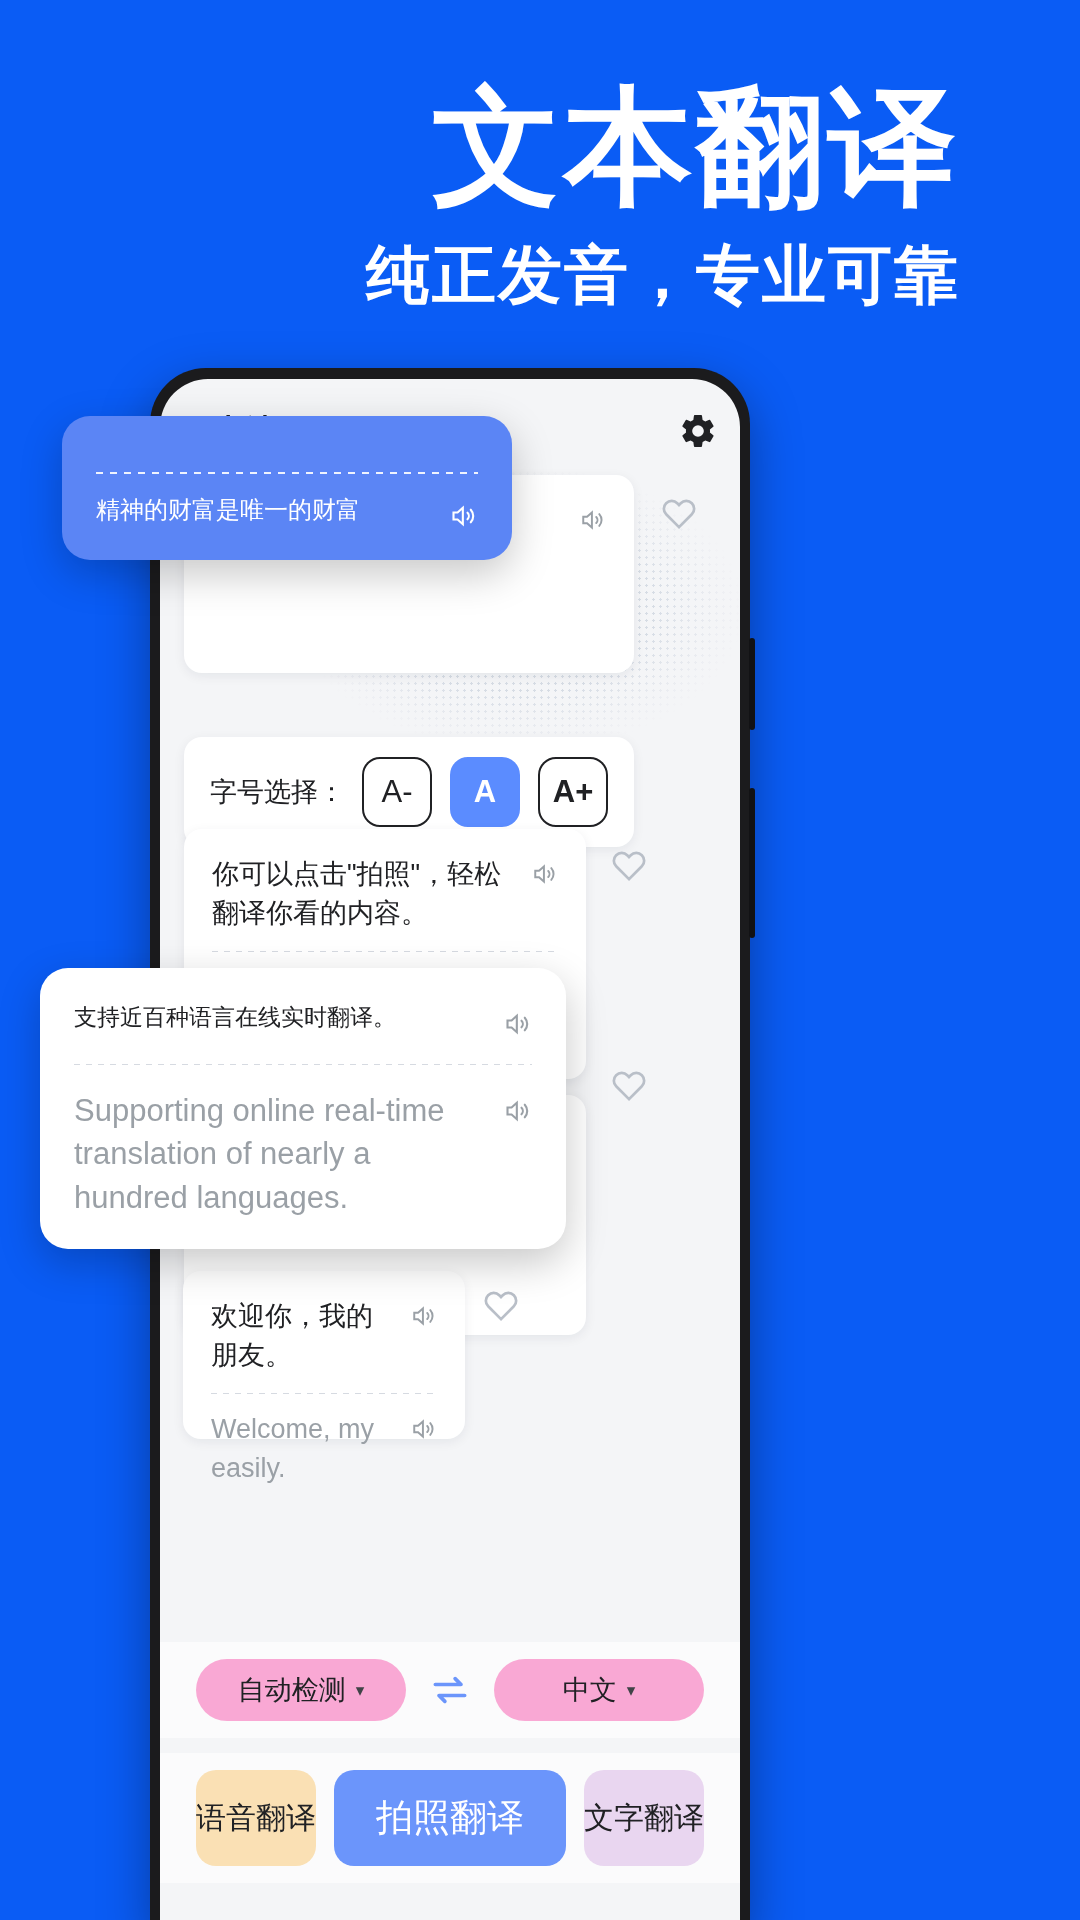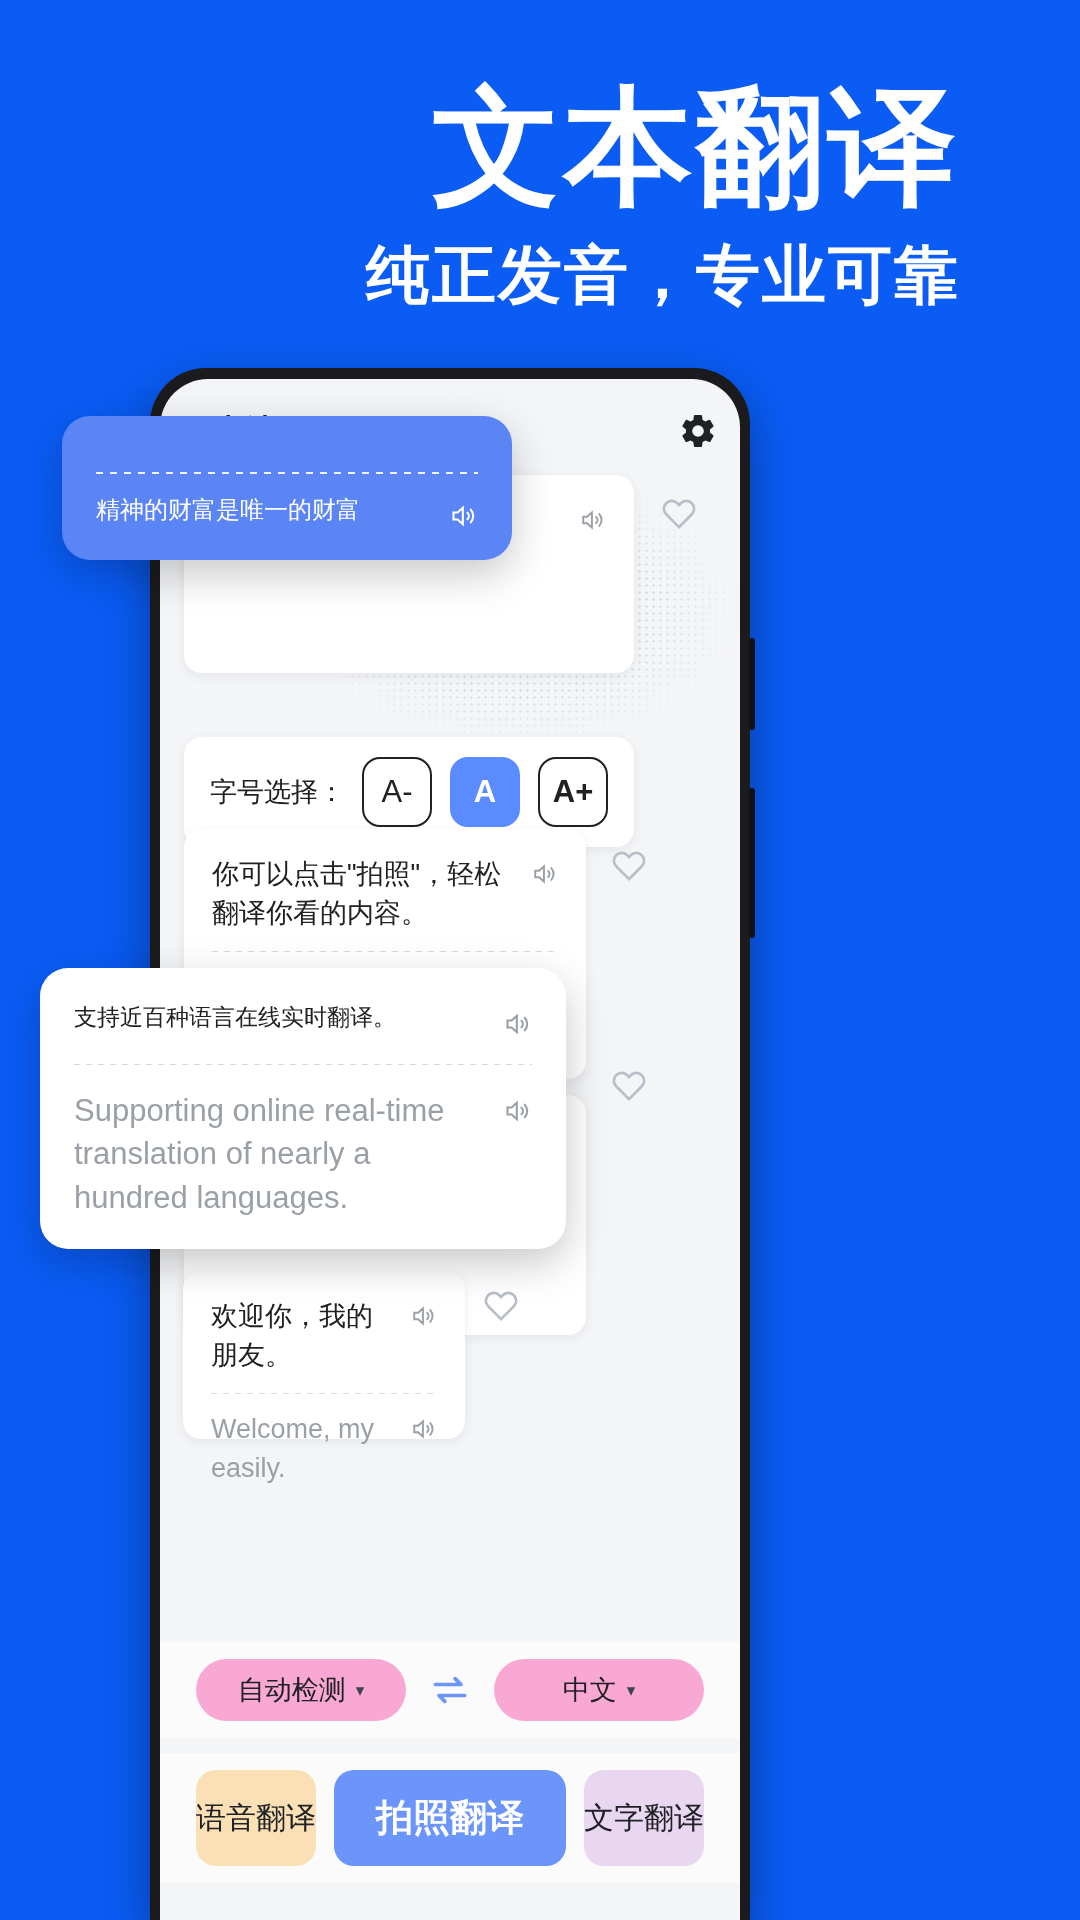--- a/index.html
+++ b/index.html
@@ -129,21 +129,21 @@
     position:absolute; left:0; bottom:45px; width:580px; height:130px;
     display:flex; align-items:center; justify-content:center; gap:18px;
     background:#fbfbfc;
   }
   .act{
     height:96px; border-radius:20px;
     display:flex; align-items:center; justify-content:center;
     font-size:30px; color:#202124;
   }
   .act-voice{ width:120px; background:#fae0b4; }
-  .act-photo{ width:232px; background:#6b95fb; color:#fff; font-size:37px; font-weight:bold; }
+  .act-photo{ width:232px; background:#6b95fb; color:#fff; font-size:37px; font-weight:normal; }
   .act-text{ width:120px; background:#e9d6f0; }
 
   
   .float{
     position:absolute;
     border-radius:28px;
     box-shadow:0 14px 42px rgba(0,0,0,.22);
   }
   .float-blue{
     left:62px; top:416px; width:450px;

